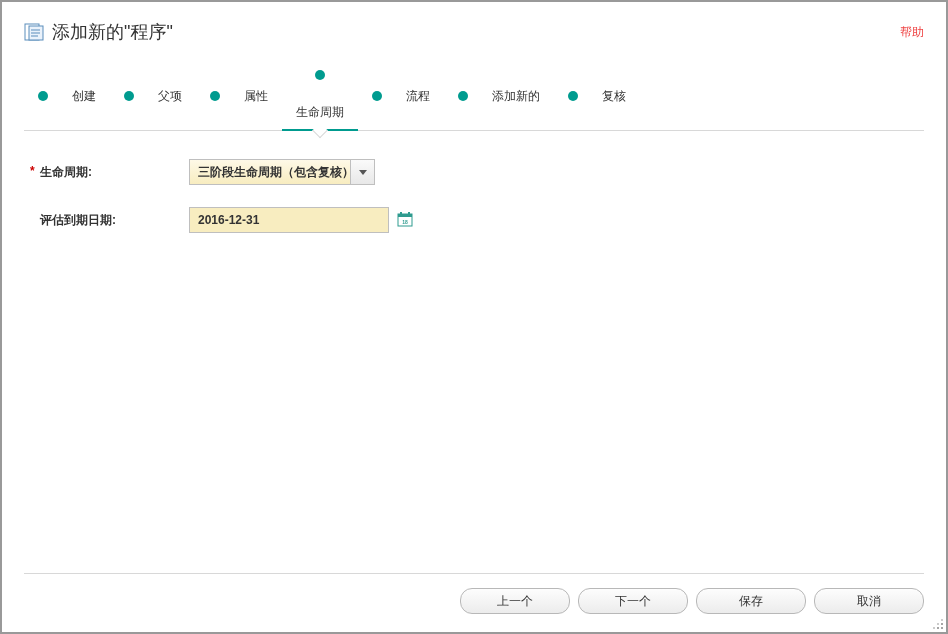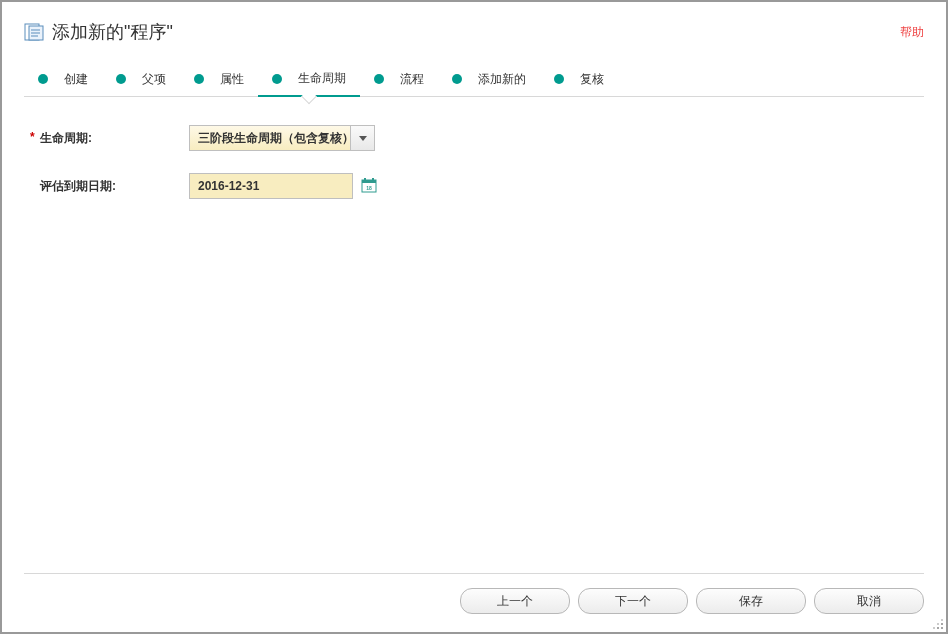--- a/index.html
+++ b/index.html
@@ -50,35 +50,36 @@
     }
     .tabs {
       display: flex;
       align-items: center;
       border-bottom: 1px solid #d8d8d8;
       position: relative;
     }
     .tab {
       display: flex;
       align-items: center;
-      gap: 16px;
+      gap: 24px;
       padding: 8px 14px;
       cursor: pointer;
       color: #333;
       position: relative;
     }
     .tab-dot {
       width: 10px;
       height: 10px;
       border-radius: 50%;
       background: #009b8f;
     }
     .tab.active {
       border-bottom: 2px solid #009b8f;
       margin-bottom: -1px;
+      flex-direction: column;
     }
     .tab.active::after {
       content: "";
       position: absolute;
       left: 50%;
       bottom: -7px;
       transform: translateX(-50%) rotate(45deg);
       width: 10px;
       height: 10px;
       background: #fff;
@@ -134,21 +135,21 @@
       justify-content: center;
       cursor: pointer;
     }
     .caret-down {
       width: 0; height: 0;
       border-left: 4px solid transparent;
       border-right: 4px solid transparent;
       border-top: 5px solid #555;
     }
     .date-input {
-      width: 164px;
+      width: 200px;
       height: 26px;
       border: 1px solid #bfbfbf;
       background: #f8edc0;
       padding: 0 8px;
       font-size: 12px;
       color: #333;
       display: flex;
       align-items: center;
     }
     .cal-icon {

